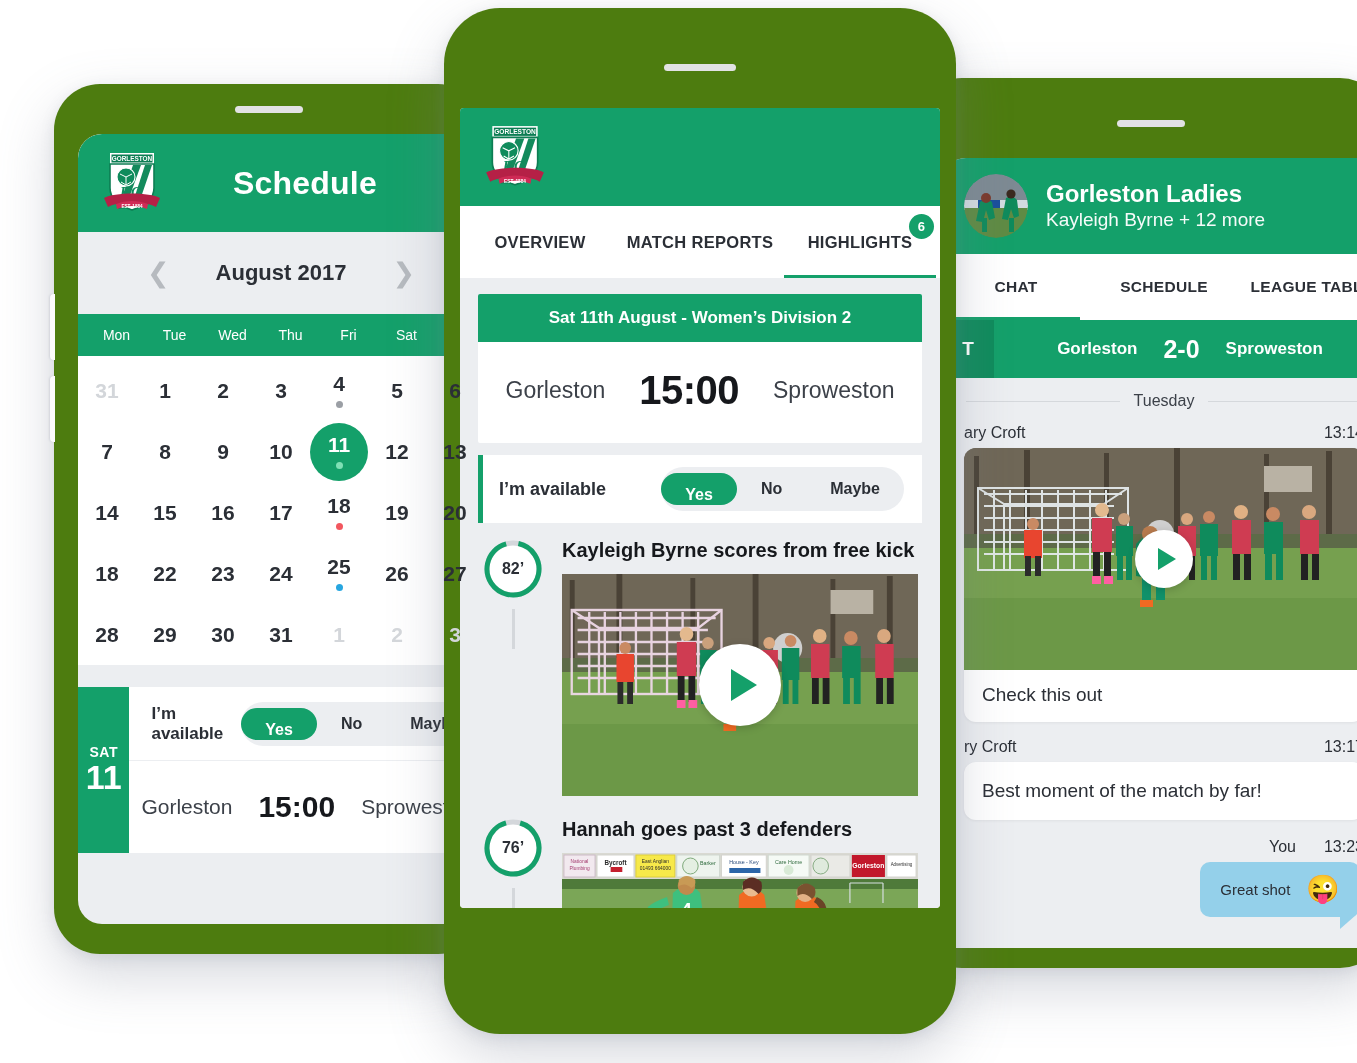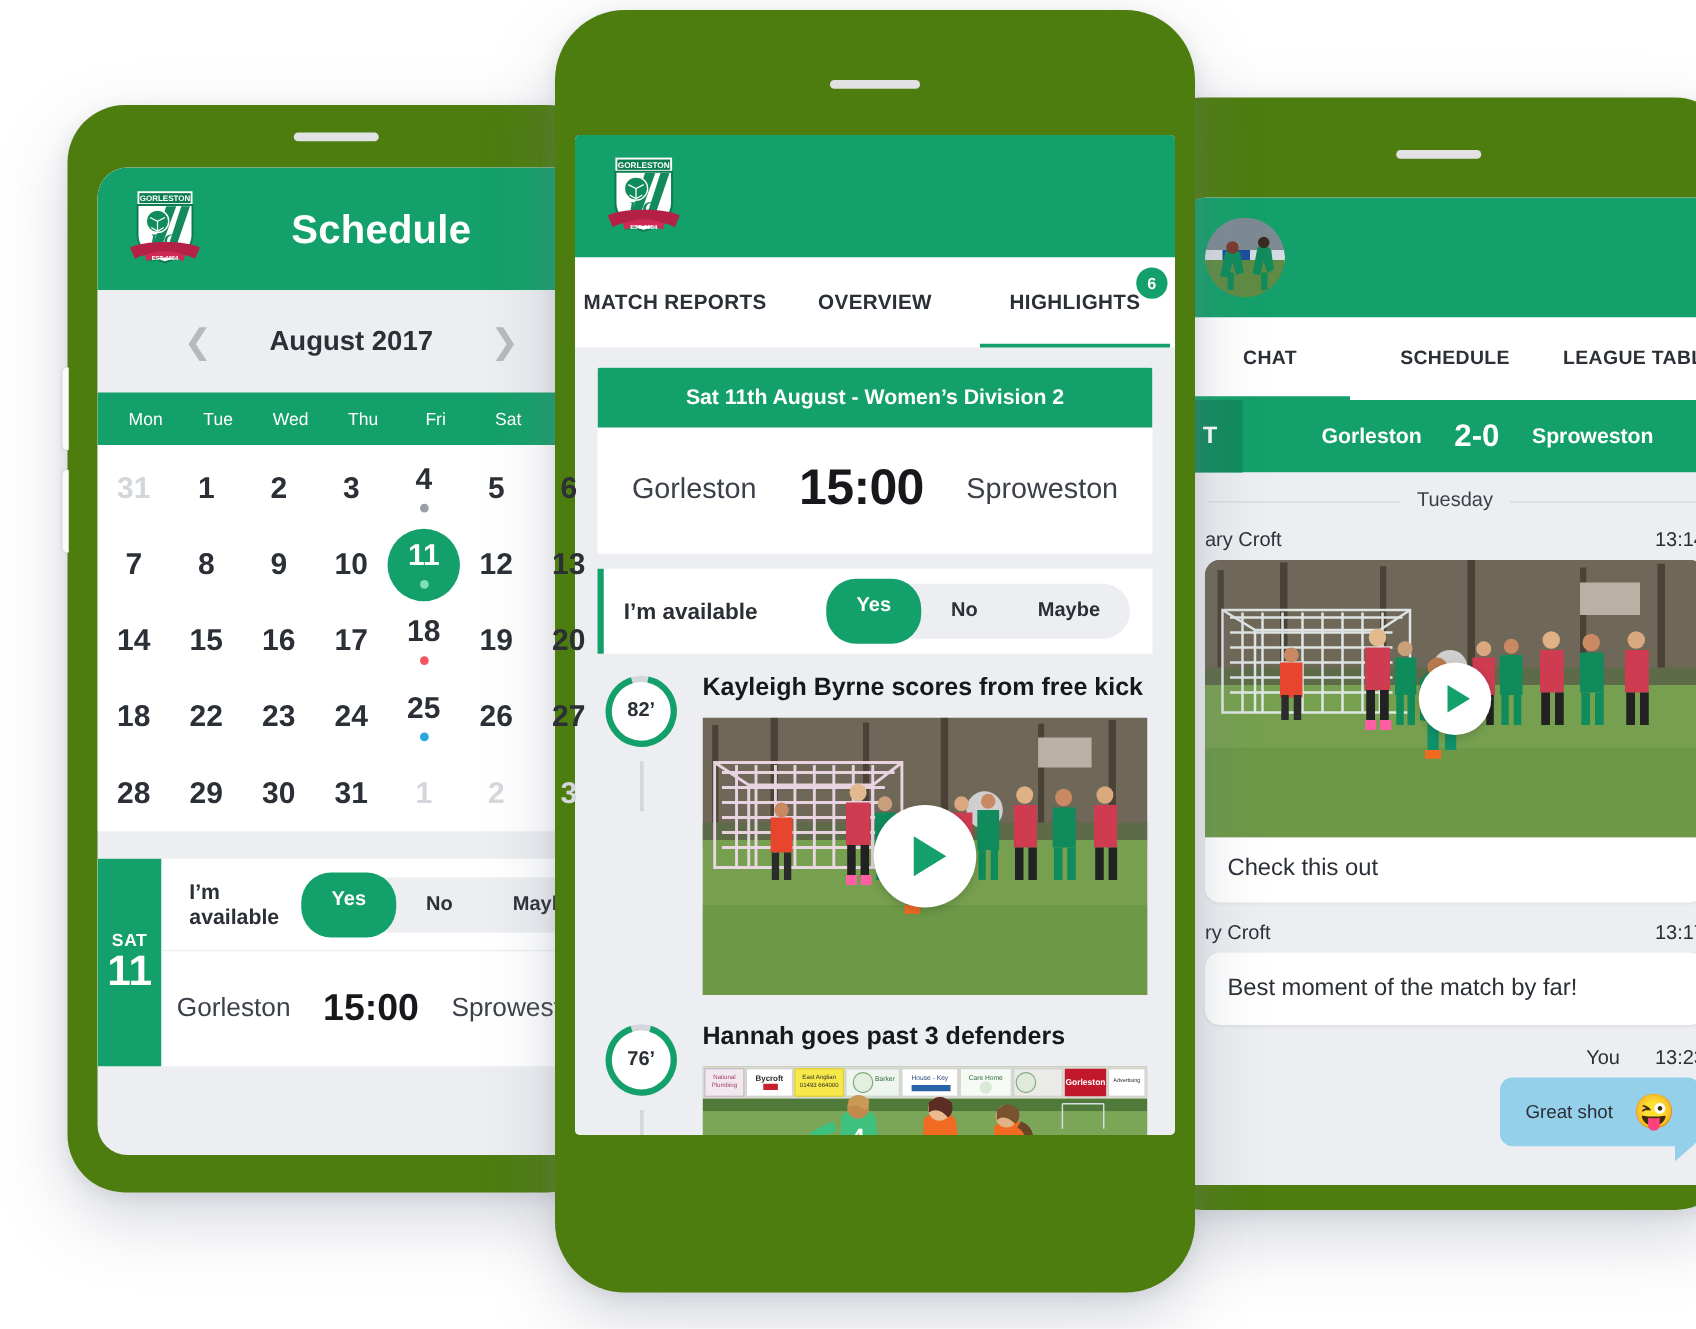--- a/index.html
+++ b/index.html
@@ -52,21 +52,21 @@
   }
   .month-label { font-size: 22px; font-weight:700; color:#2b2f36; }
   .chev { color:#b6babf; font-size: 27px; font-weight: 300; line-height:1; user-select:none;}
   .dow-row { display:grid; grid-template-columns: repeat(7, 1fr); background:#14a06a;
       height: 42px; align-items:center; }
   .dow { color:#fff; font-size:14px; text-align:center;padding-left:19px; }
   .cal-grid { background:#fff; display:grid; grid-template-columns: repeat(7,1fr);
       grid-auto-rows: 61px; padding-top: 4px;}
   .daycell { position:relative; display:flex; flex-direction:column; align-items:center;
       justify-content:center; }
-  .daynum { font-size:24px; font-weight:700; color:#2b2f36; line-height:1; }
+  .daynum { font-size:21px; font-weight:700; color:#2b2f36; line-height:1; }
   .daycell.muted .daynum { color:#d3d6da; }
   .daycell.sel .daynum { color:#fff; }
   .daycell .seldisc { position:absolute; width:58px; height:58px; border-radius:50%;
       background:#14a06a; z-index:0; }
   .daycell .daynum, .daycell .dot { position:relative; z-index:1; }
   .dot { width:7px; height:7px; border-radius:50%; margin-top:7px; }
 
   .sched-card { display:flex; background:#fff; margin-top: 22px; }
   .sched-date { width: 78px; background:#14a06a; color:#fff; display:flex;
       flex-direction:column; align-items:center; justify-content:center; padding: 14px 0; }
@@ -74,21 +74,21 @@
   .sched-date .d-num { font-size:34px; font-weight:700; line-height:1.05; }
   .sched-right { flex:1; }
   .avail-row { display:flex; align-items:center; height:74px; padding-left:22px; gap:18px;
       border-bottom:1px solid #eceef1;}
   .avail-label { font-size:17px; font-weight:700; color:#2b2f36; }
   .seg {
     display:flex; align-items:center; background:#eceef1; border-radius:24px; height:44px;
   }
   .seg-opt { padding: 0 24px; font-size:16px; font-weight:700; color:#2b2f36;
       line-height:44px; }
-  .seg-opt.on { background:#14a06a; color:#fff; border-radius:24px; height:52px; }
+  .seg-opt.on { background:#14a06a; color:#fff; border-radius:24px; height:32px; }
   .fix-row { display:flex; align-items:center; justify-content:center; gap:26px;
       height:92px; }
   .fix-team { font-size:21px; color:#3c4149; }
   .fix-time { font-size:30px; font-weight:700; color:#16181c; }
 
   
   #phoneMid { left: 444px; top: 8px; width: 512px; height: 1026px; border-radius: 56px;}
   #phoneMid .speaker { top: 56px; width: 72px; }
   #phoneMid .screen { left: 16px; top: 100px; width: 480px; height: 800px;
         border-radius: 4px; background:#eceef1; }
@@ -380,20 +380,24 @@
               <rect y="34" width="64" height="30" fill="#5f8b44"></rect>
               <path d="M16 28 q6-6 12 0 l3 16 -6 2 -3-10 -3 12 -7-1 z" fill="#0f8b5c"></path>
               <circle cx="22" cy="24" r="5" fill="#7a3a2c"></circle>
               <path d="M42 24 q6-4 11 2 l2 16 -5 2 -3-9 -3 11 -6-1 z" fill="#0f8b5c"></path>
               <circle cx="47" cy="20" r="4.6" fill="#3b2a20"></circle>
               <rect x="18" y="44" width="5" height="14" fill="#0f8b5c"></rect>
               <rect x="45" y="44" width="5" height="14" fill="#0f8b5c"></rect>
             </g>
           </svg>
         </span>
+        <span class="chat-names">
+          <span class="t1" style="display:block">Gorleston Ladies</span>
+          <span class="t2" style="display:block">Kayleigh Byrne + 12 more</span>
+        </span>
       </div>
 
       <div class="chat-tabs">
         <div class="ctab active">
           <span>CHAT</span>
         </div>
         <div class="ctab">
           <span>SCHEDULE</span>
         </div>
         <div class="ctab">
@@ -551,24 +555,24 @@
             <text x="30" y="47" font-size="14" font-weight="700" font-style="italic" fill="#0f8b5c" text-anchor="middle" font-family="Liberation Serif, serif">F.C.</text>
             <path d="M2 48 C12 42 48 42 58 48 L54 57 C44 51 16 51 6 57 Z" fill="#b52046"></path>
             <path d="M14 54 C24 50 36 50 46 54 L45 59 C36 55 24 55 15 59 Z" fill="#cf2a55"></path>
             <text x="30" y="58.2" font-size="4.6" font-weight="700" fill="#ffffff" text-anchor="middle" font-family="Liberation Sans, sans-serif">EST. 1884</text>
           </svg>
         </span>
       </div>
 
       <div class="tabs">
         <div class="tab">
+          <span>OVERVIEW</span>
+        </div>
+        <div class="tab">
           <span>MATCH REPORTS</span>
-        </div>
-        <div class="tab">
-          <span>OVERVIEW</span>
         </div>
         <div class="tab active">
           <span>HIGHLIGHTS</span>
           <span class="badge">6</span>
         </div>
       </div>
 
       <div class="mc-body">
 
         <div class="match-card">

